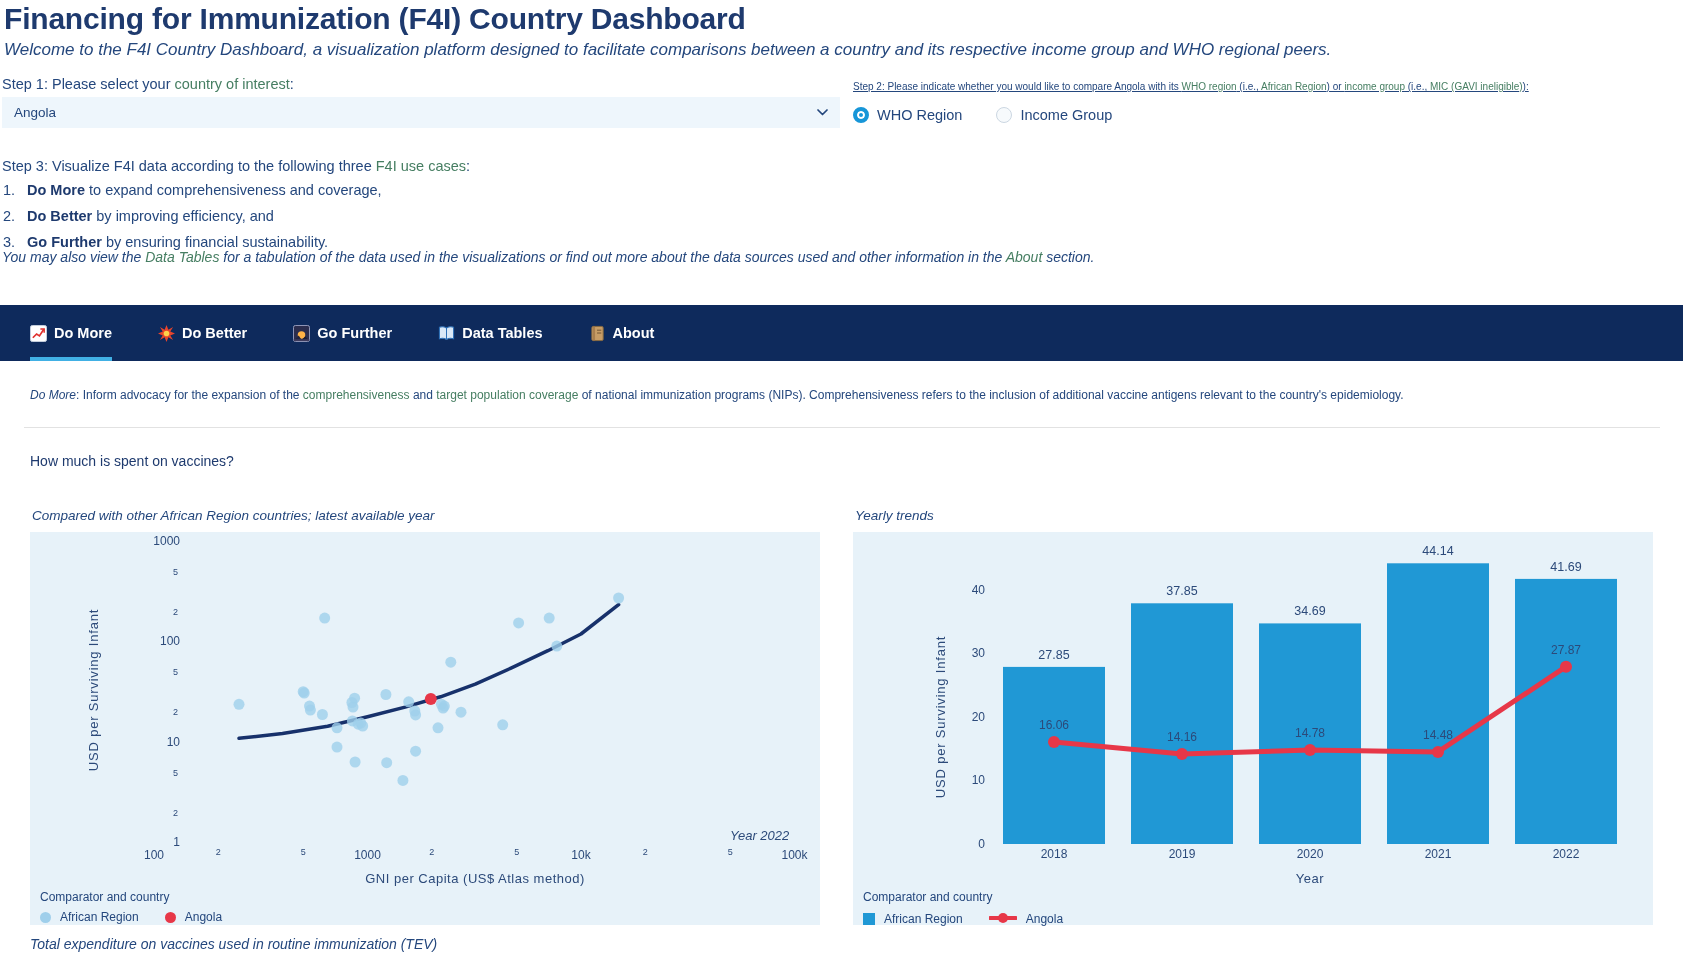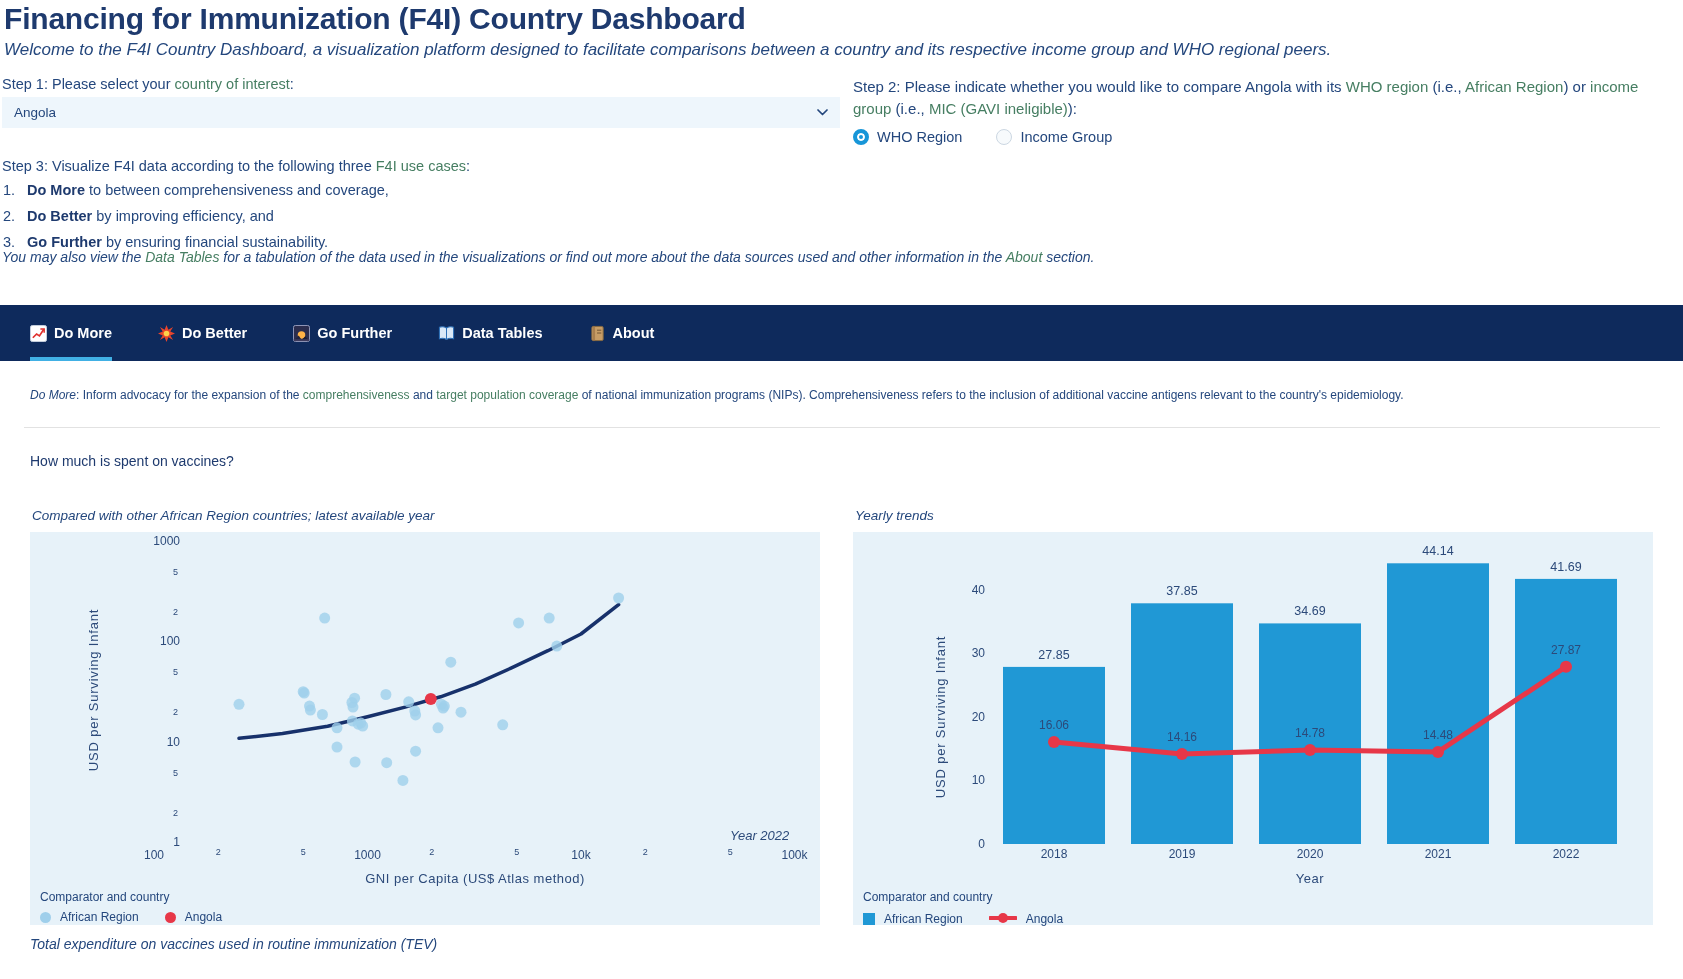--- a/index.html
+++ b/index.html
@@ -11,21 +11,21 @@
   .step-label{font-size:14.5px;color:#24477d;}
   .hl{color:#467e62;}
   .b{font-weight:700;color:#1e3a6e;}
   .i{font-style:italic;}
   .step1-label{left:2px;top:76px;}
   .country-select{left:2px;top:97px;width:838px;height:31px;background:#eef6fc;
       display:flex;align-items:center;padding:0 12px;box-sizing:border-box;cursor:pointer;}
   .country-select .val{font-size:13.5px;color:#24477d;}
   .country-select .chev{margin-left:auto;display:flex;align-items:center;}
   .steps-right{left:853px;top:76px;width:815px;}
-  .steps-right .txt{font-size:15px;line-height:22px;color:#24477d;}
+  .steps-right .txt{font-size:10px;line-height:22px;color:#24477d;text-decoration:underline;}
   .radio-row{display:flex;align-items:center;gap:34px;margin-top:9px;}
   .radio-item{display:flex;align-items:center;gap:8px;cursor:pointer;}
   .radio{width:16px;height:16px;border-radius:50%;box-sizing:border-box;flex:0 0 auto;}
   .radio.sel{border:4px solid #1796d8;background:#1796d8;box-shadow:inset 0 0 0 2px #fff;}
   .radio.unsel{border:1px solid #ccd7e2;background:#f7fafc;}
   .radio-item .lbl{font-size:14.5px;color:#24477d;}
   .step3-label{left:2px;top:158px;}
   .use-cases{left:3px;top:182px;}
   .uc{display:flex;font-size:14.5px;color:#24477d;margin-bottom:9px;line-height:17px;}
   .uc .num{width:24px;flex:0 0 auto;}
@@ -83,21 +83,21 @@
         <span class="radio unsel"></span>
         <span class="lbl">Income Group</span>
       </div>
     </div>
 </div>
 
 <div class="abs step-label step3-label"><span>Step 3: Visualize F4I data according to the following three </span><span class="hl">F4I use cases</span><span>:</span></div>
 <div class="abs use-cases" id="use-cases">
     <div class="uc">
       <span class="num">1.</span>
-      <span><span class="b">Do More</span><span> to between comprehensiveness and coverage,</span></span>
+      <span><span class="b">Do More</span><span> to expand comprehensiveness and coverage,</span></span>
     </div>
     <div class="uc">
       <span class="num">2.</span>
       <span><span class="b">Do Better</span><span> by improving efficiency, and</span></span>
     </div>
     <div class="uc">
       <span class="num">3.</span>
       <span><span class="b">Go Further</span><span> by ensuring financial sustainability.</span></span>
     </div>
   </div>

